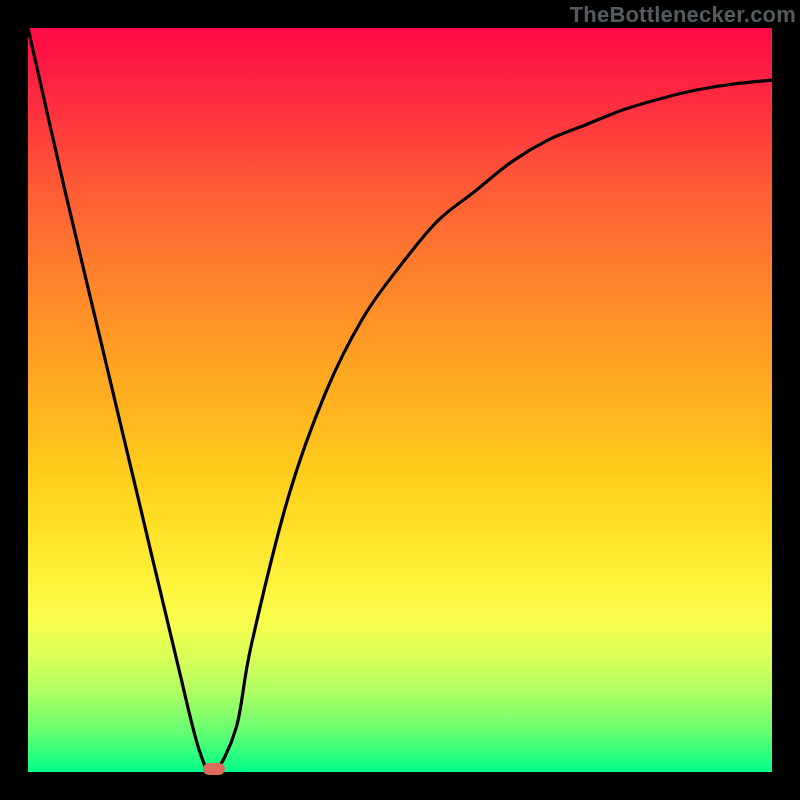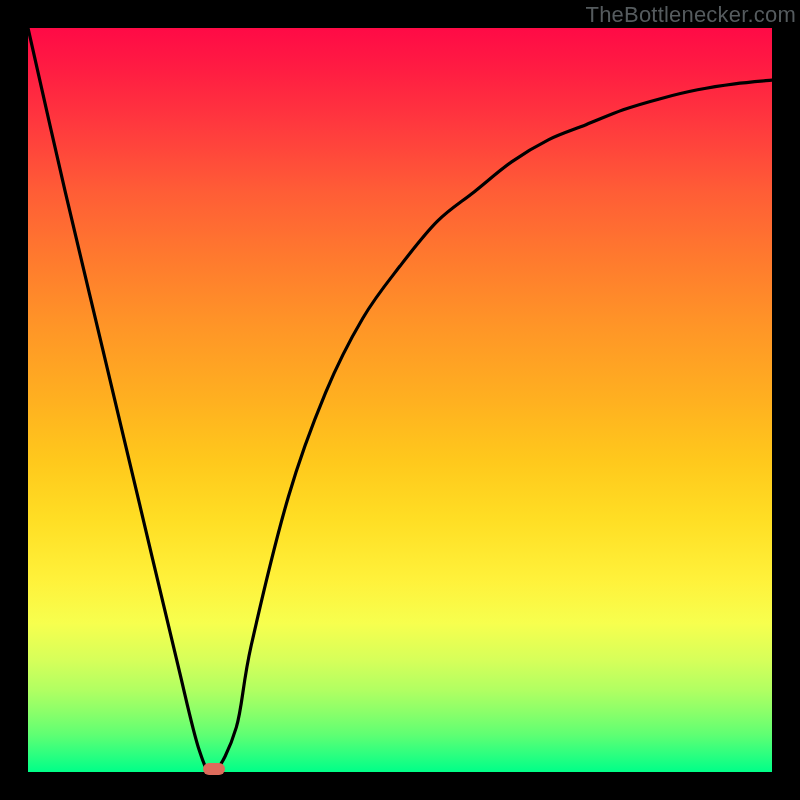--- a/index.html
+++ b/index.html
@@ -60,21 +60,21 @@
     top: 0;
     width: 744px;
     height: 744px;
   }
   .watermark {
     position: absolute;
     right: 4px;
     top: 2px;
     color: #555b5e;
     font-size: 22px;
-    font-weight: 400;
+    font-weight: 700;
     letter-spacing: 0.2px;
     text-align: center;
   }
   .dot {
     position: absolute;
     width: 22px;
     height: 12px;
     background: #dd6b5b;
     border-radius: 6px;
   }

